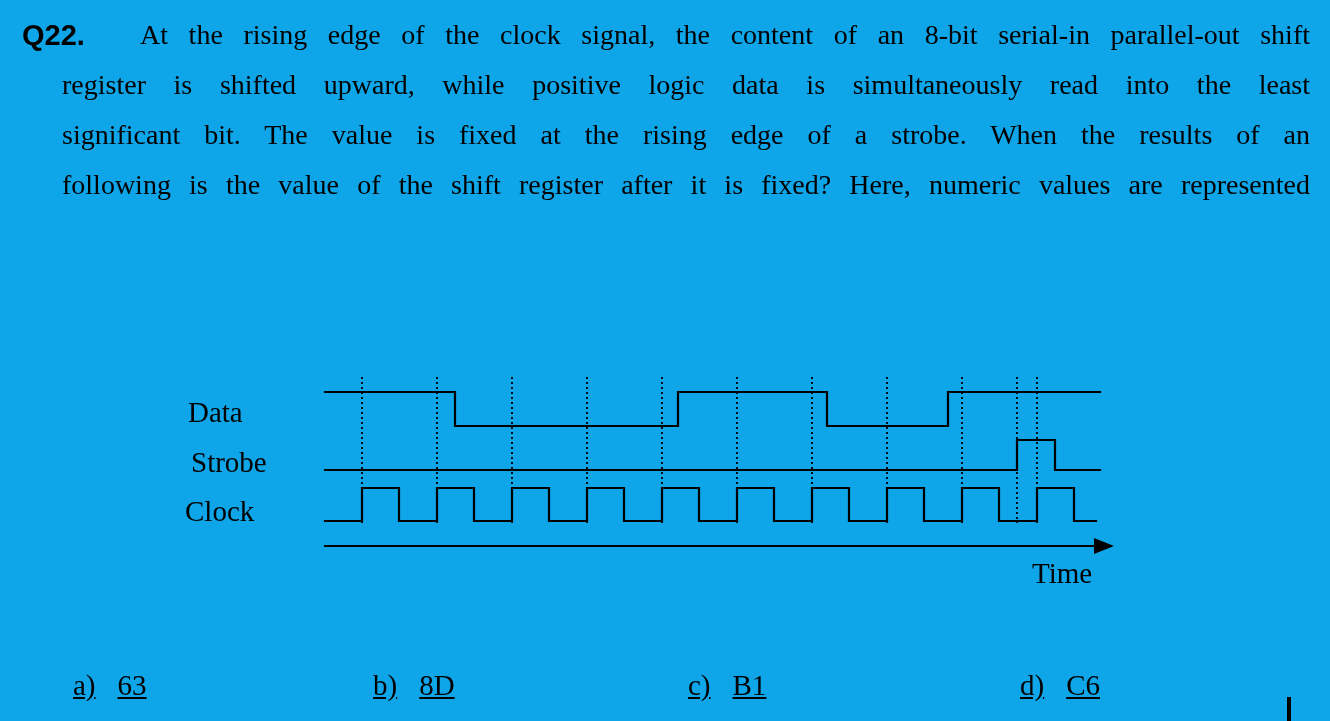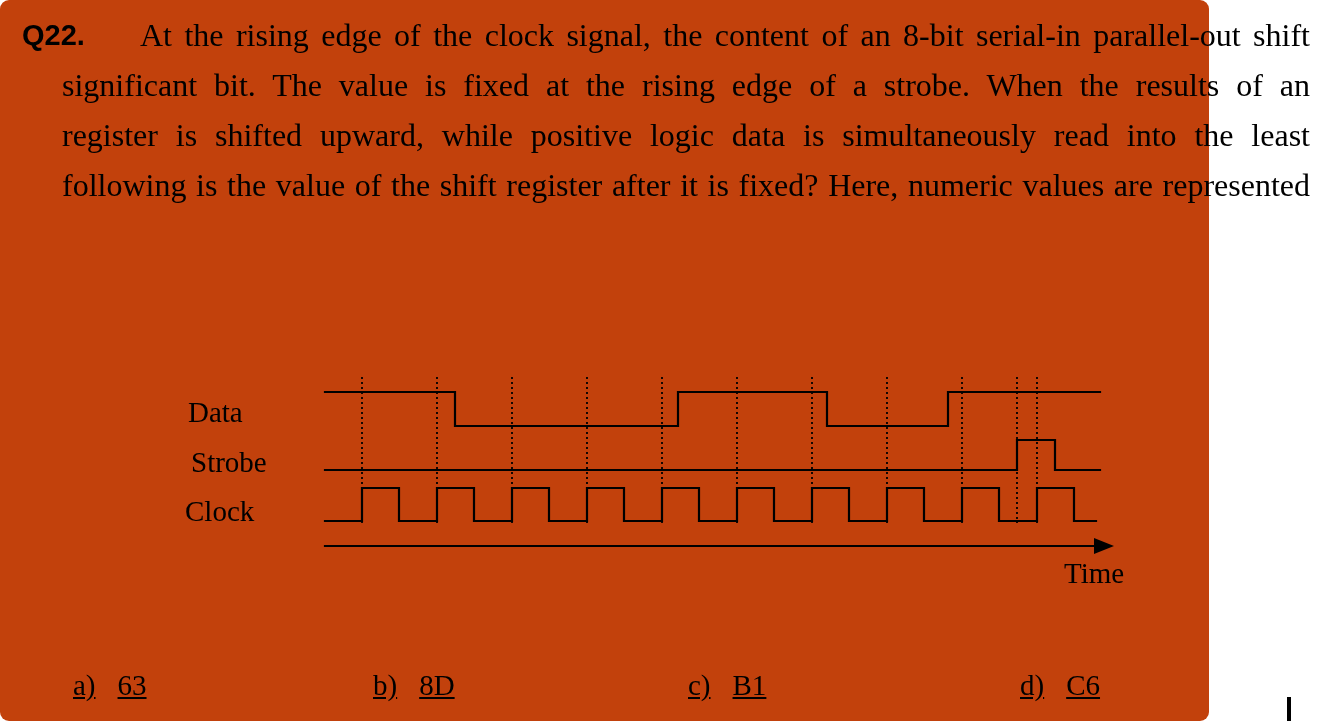--- a/index.html
+++ b/index.html
@@ -4,48 +4,48 @@
 <style>
   * { margin: 0; padding: 0; box-sizing: border-box; }
   html, body { background: #ffffff; }
   body {
     width: 1330px; height: 721px;
     font-family: "Liberation Serif", serif;
     color: #000;
     position: relative;
     overflow: hidden;
   }
-  .page { position: relative; width: 1209px; height: 721px; background: #c2410c; border-radius: 9px; }
+  .page { position: relative; width: 1330px; height: 721px; background: #0ea5e9; }
 
   
   .qnum {
     position: absolute; left: 22px; top: 10px;
     font-family: "Liberation Sans", sans-serif;
     font-weight: bold; font-size: 29px; line-height: 50px;
   }
   .question {
     position: absolute; left: 62px; top: 10px; width: 1248px;
   }
   .qline {
-    font-size: 32px; line-height: 50px;
+    font-size: 28px; line-height: 50px;
     text-align: justify; text-align-last: justify;
     white-space: normal;
     font-family: Liberation Serif, serif;
   }
   .qline.first { padding-left: 78px; }
   .qline.last { text-align-last: left; }
 
   
   .sig-label {
     position: absolute; font-size: 29px; line-height: 32px;
   }
   .lbl-data   { left: 188px; top: 396px; }
   .lbl-strobe { left: 182px; top: 446px; margin-left: 9px; }
   .lbl-clock  { left: 185px; top: 495px; }
-  .lbl-time   { left: 1032px; top: 557px; margin-left: 32px; }
+  .lbl-time   { left: 1032px; top: 557px; }
 
   
   #waveform-svg {
     position: absolute; left: 0; top: 0;
     width: 1330px; height: 721px;
     pointer-events: none;
   }
   .wave { stroke: #000; stroke-width: 2.2; fill: none; stroke-linejoin: miter; stroke-linecap: square; }
   .dotted { stroke: #000; stroke-width: 1.8; stroke-dasharray: 2 3; }
   .arrowhead { fill: #000; stroke: none; }
@@ -68,22 +68,22 @@
 </style>
 </head>
 <body>
 
 <div class="page">
 
   <span class="qnum">Q22.</span>
 
   <div class="question">
     <div class="qline first">At the rising edge of the clock signal, the content of an 8-bit serial-in parallel-out shift</div>
+    <div class="qline">register is shifted upward, while positive logic data is simultaneously read into the least</div>
     <div class="qline">significant bit. The value is fixed at the rising edge of a strobe. When the results of an</div>
-    <div class="qline">register is shifted upward, while positive logic data is simultaneously read into the least</div>
     <div class="qline">following is the value of the shift register after it is fixed? Here, numeric values are represented</div>
   </div>
 
   <div class="sig-label lbl-data">Data</div>
   <div class="sig-label lbl-strobe">Strobe</div>
   <div class="sig-label lbl-clock">Clock</div>
 
   <svg id="waveform-svg" viewBox="0 0 1330 721">
       <line x1="362" y1="377" x2="362" y2="523" class="dotted"></line>
       <line x1="437" y1="377" x2="437" y2="523" class="dotted"></line>

